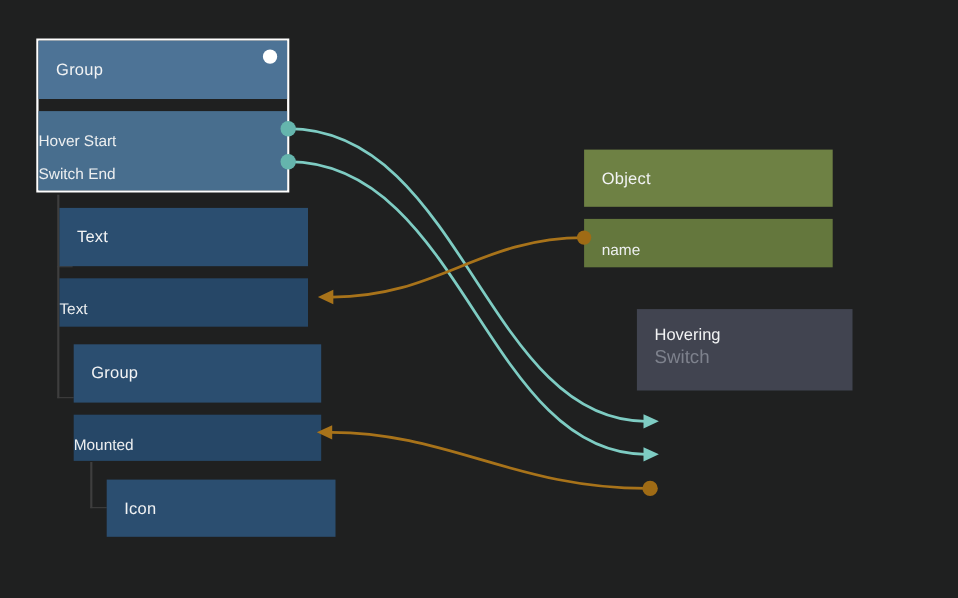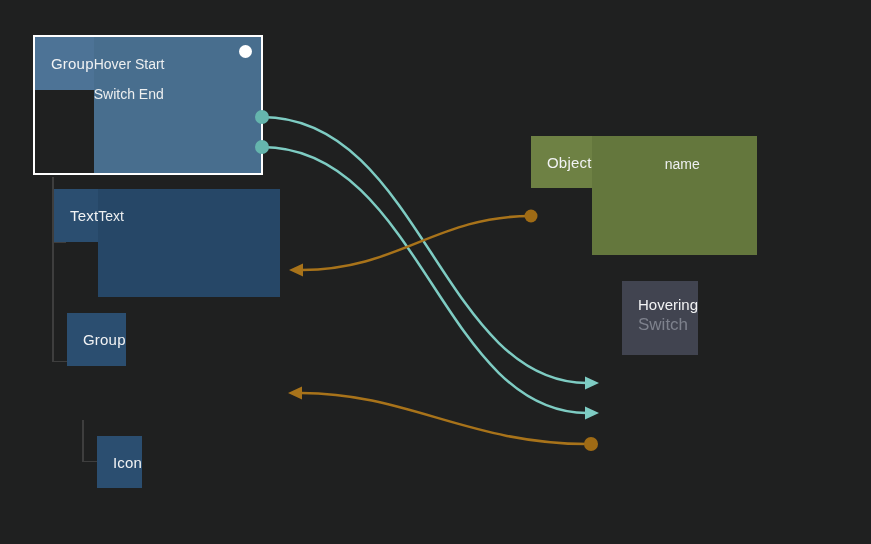--- a/index.html
+++ b/index.html
@@ -28,20 +28,22 @@
     position: relative;
     width: 871px;
     height: 544px;
     background: var(--canvas-bg);
     overflow: hidden;
     font-family: "Liberation Sans", "DejaVu Sans", sans-serif;
   }
   .node {
     position: absolute;
     display: flex;
+    flex-direction: column;
+    gap: 11px;
   }
   .node.selected { border: 2px solid var(--selection); }
   .hdr {
     display: flex;
     align-items: center;
     padding-left: 16px;
     flex: 0 0 auto;
     font-size: 15px;
     color: var(--title-text);
     letter-spacing: 0.2px;
@@ -54,21 +56,21 @@
   .hdr2 .t1 { font-size: 15px; color: var(--title-text); line-height: 21px; }
   .hdr2 .t2 { font-size: 17px; color: var(--subtitle-text); line-height: 20px; }
   .bdy { flex: 1 1 auto; }
   .port-row {
     height: 30px;
     line-height: 30px;
     font-size: 14px;
     color: var(--port-text);
   }
   .port-row.r { padding-right: 14px; }
-  .port-row.l { text-align: center; padding-left: 16px; }
+  .port-row.l { text-align: left; padding-left: 16px; }
   .pt12 { padding-top: 12px; }
   .pt13 { padding-top: 13px; }
   .status-dot {
     position: absolute;
     left: 204px; top: 8px;
     width: 13px; height: 13px;
     border-radius: 50%;
     background: var(--selection);
   }
   .tree { position: absolute; background: var(--tree-line); }
@@ -113,38 +115,41 @@
     </div>
     <div class="bdy pt12" style="background:var(--blue-body)">
       <div class="port-row r">Text</div>
     </div>
   </div>
 
   <div class="node" style="left:67px;top:313px;width:225px;height:106px">
     <div class="hdr" style="height:53px;background:var(--blue-header)">
       <span>Group</span>
     </div>
+    <div class="bdy pt12" style="background:var(--blue-body)">
+      <div class="port-row r">Mounted</div>
+    </div>
   </div>
 
   <div class="node" style="left:97px;top:436px;width:208px;height:52px">
     <div class="hdr" style="height:52px;background:var(--blue-header)">
       <span>Icon</span>
     </div>
   </div>
 
-  <div class="node" style="left:531px;top:136px;width:226px;height:119px">
+  <div class="node" style="left:531px;top:136px;width:226px;height:107px">
     <div class="hdr" style="height:52px;background:var(--object-header)">
       <span>Object</span>
     </div>
     <div class="bdy pt13" style="background:var(--object-body)">
       <div class="port-row l">name</div>
     </div>
   </div>
 
-  <div class="node" style="left:622px;top:281px;width:196px;height:191px">
+  <div class="node" style="left:579px;top:281px;width:196px;height:191px">
     <div class="hdr2" style="height:61px;background:var(--switch-header)">
       <div class="t1">Hovering</div>
       <div class="t2">Switch</div>
     </div>
   </div>
 
   <svg id="wires" width="871" height="544" viewBox="0 0 871 544">
     <path class="wire teal" d="M 262 117 C 420 117 442 383 587 383"></path>
     <path class="head teal" d="M 599 383 L 585 376.5 L 585 389.5 Z"></path>
     <path class="wire teal" d="M 262 147 C 420 147 442 413 587 413"></path>

